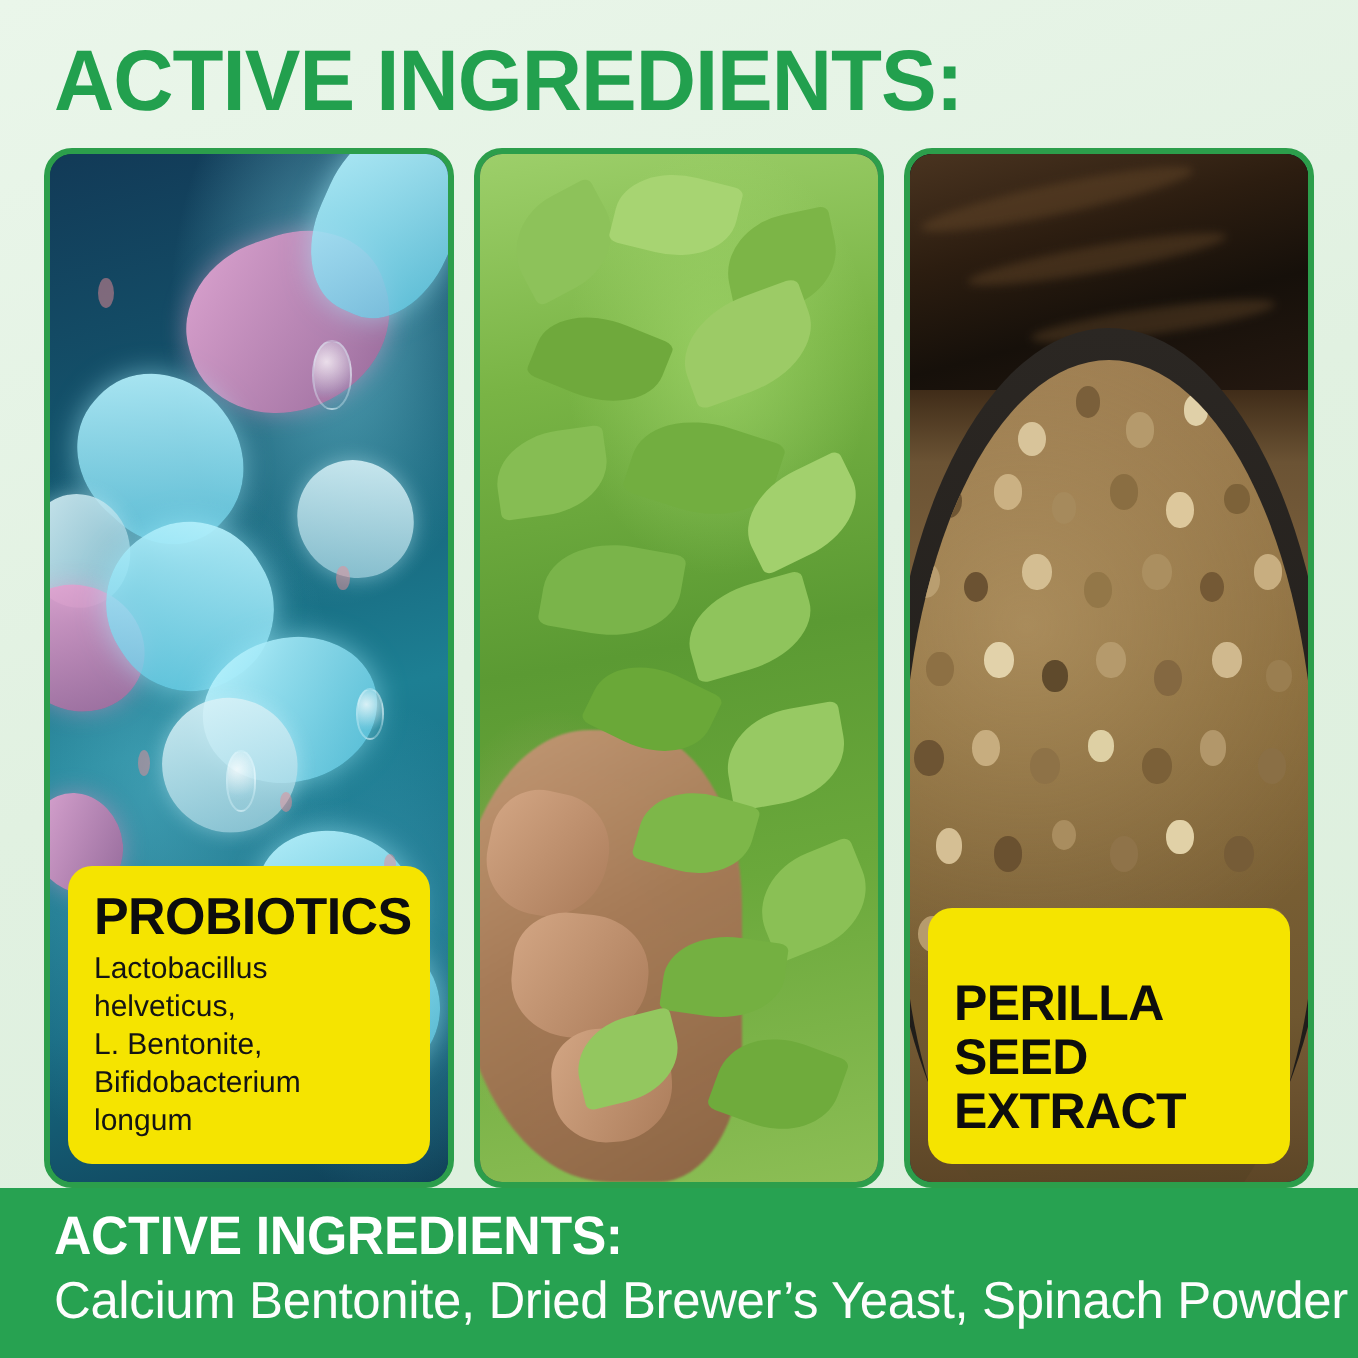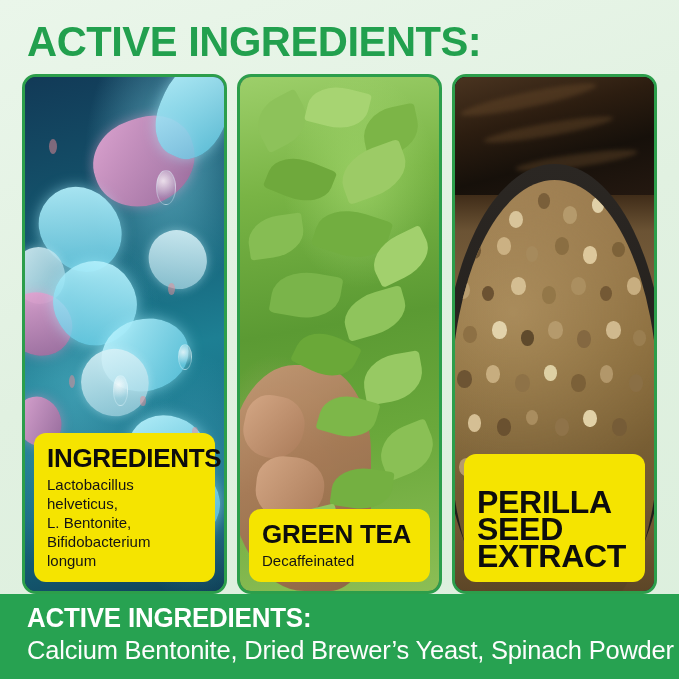--- a/index.html
+++ b/index.html
@@ -201,21 +201,21 @@
   .label-sub {
     font-family: "Liberation Sans", sans-serif;
     font-size: 15px;
     line-height: 19px;
     color: #141414;
     margin-top: 3px;
     white-space: pre-line;
   }
 
   .label-title.two-line {
-    font-size: 32px;
+    font-size: 25px;
     line-height: 27px;
     margin-top: 24px;
   }
 
   
   .footer-banner {
     position: absolute;
     left: 0;
     bottom: 0;
     width: 679px;
@@ -274,21 +274,21 @@
         <div class="bubble" style="left:44%;top:58%;width:8%;height:6%;"></div>
         <div class="bubble" style="left:77%;top:52%;width:7%;height:5%;"></div>
         <div class="dot" style="left:12%;top:12%;width:4%;height:3%;"></div>
         <div class="dot" style="left:22%;top:58%;width:3%;height:2.5%;"></div>
         <div class="dot" style="left:58%;top:62%;width:3%;height:2%;"></div>
         <div class="dot" style="left:72%;top:40%;width:3.5%;height:2.5%;"></div>
         <div class="dot" style="left:84%;top:68%;width:3%;height:2%;"></div>
         <div class="dot" style="left:36%;top:72%;width:3%;height:2%;"></div>
       </div>
       <div class="label-box">
-        <div class="label-title">INGREDIENTS</div>
+        <div class="label-title">PROBIOTICS</div>
         <div class="label-sub">Lactobacillus helveticus,
 L. Bentonite,
 Bifidobacterium longum</div>
       </div>
     </div>
 
     <div class="panel">
       <div class="panel-photo photo-greentea">
         <div class="hand"></div>
         <div class="finger" style="left:2%;top:62%;width:30%;height:12%;transform:rotate(12deg);"></div>
@@ -304,24 +304,20 @@
         <div class="leaf" style="left:66%;top:31%;width:30%;height:8%;background:#a2d06d;transform:rotate(-26deg);"></div>
         <div class="leaf" style="left:16%;top:38%;width:34%;height:9%;background:#7ab44a;transform:rotate(10deg);"></div>
         <div class="leaf" style="left:52%;top:42%;width:32%;height:8%;background:#8fc45c;transform:rotate(-16deg);"></div>
         <div class="leaf" style="left:28%;top:50%;width:30%;height:8%;background:#6aa838;transform:rotate(26deg);"></div>
         <div class="leaf" style="left:62%;top:54%;width:30%;height:9%;background:#97c963;transform:rotate(-10deg);"></div>
         <div class="leaf" style="left:40%;top:62%;width:28%;height:8%;background:#7db749;transform:rotate(16deg);"></div>
         <div class="leaf" style="left:70%;top:68%;width:28%;height:9%;background:#8ac055;transform:rotate(-22deg);"></div>
         <div class="leaf" style="left:46%;top:76%;width:30%;height:8%;background:#74b041;transform:rotate(8deg);"></div>
         <div class="leaf" style="left:24%;top:84%;width:26%;height:8%;background:#93c75f;transform:rotate(-14deg);"></div>
         <div class="leaf" style="left:60%;top:86%;width:30%;height:9%;background:#6fab3c;transform:rotate(20deg);"></div>
-      </div>
-      <div class="label-box">
-        <div class="label-title">GREEN TEA</div>
-        <div class="label-sub">Decaffeinated</div>
       </div>
     </div>
 
     <div class="panel">
       <div class="panel-photo photo-seeds">
         <div class="wood-top"></div>
         <div class="wood-grain" style="left:2%;top:3%;width:70%;height:3%;transform:rotate(-12deg);"></div>
         <div class="wood-grain" style="left:14%;top:9%;width:66%;height:2.5%;transform:rotate(-10deg);"></div>
         <div class="wood-grain" style="left:30%;top:15%;width:62%;height:2.5%;transform:rotate(-8deg);"></div>
         <div class="bowl-rim"></div>

